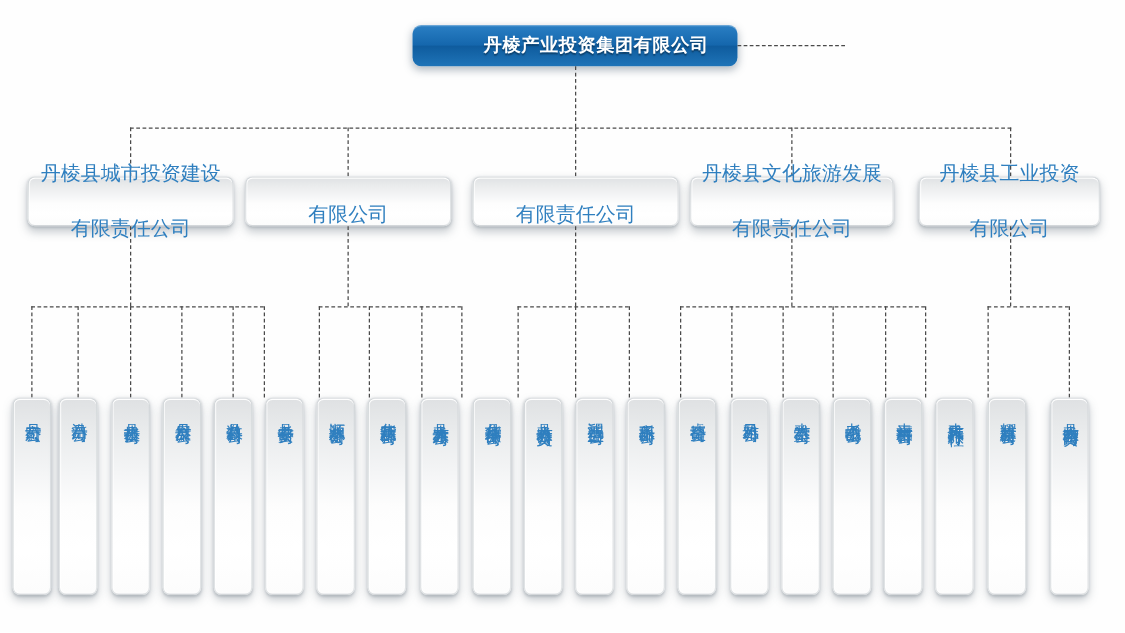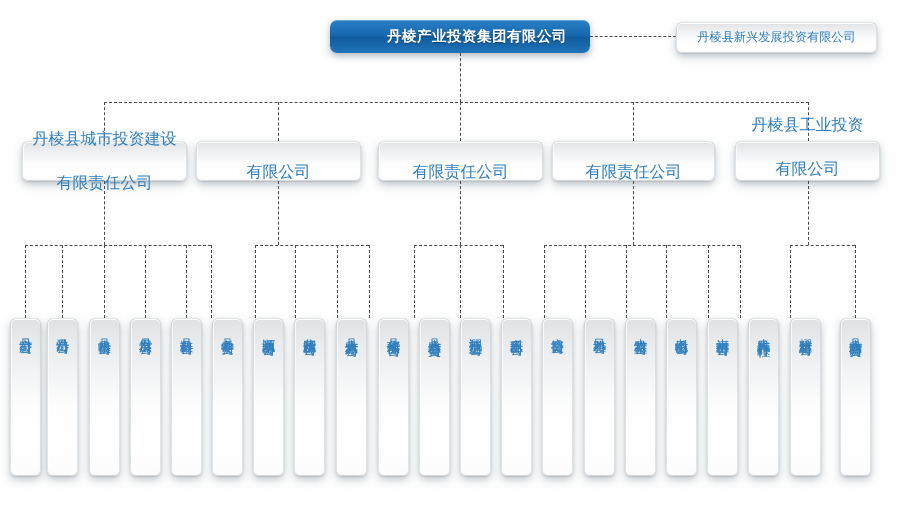--- a/index.html
+++ b/index.html
@@ -114,23 +114,20 @@
 <body>
 
 <div id="chart">
 
   <div class="node-root">
     <span>丹棱产业投资集团有限公司</span>
   </div>
 
   <div class="conn-h" style="left:590px; top:36px; width:86px;"></div>
 
-  <div class="box3d node-side">
-    <span>丹棱县新兴发展投资有限公司</span>
-  </div>
 
   <div class="conn-v" style="left:460px; top:53px; height:49px;"></div>
 
   <div class="conn-h" style="left:104px; top:102px; width:705px;"></div>
 
   <div class="conn-v" style="left:104px; top:102px; height:39px;"></div>
   <div class="conn-v" style="left:278px; top:102px; height:39px;"></div>
   <div class="conn-v" style="left:460px; top:102px; height:39px;"></div>
   <div class="conn-v" style="left:633px; top:102px; height:39px;"></div>
   <div class="conn-v" style="left:808px; top:102px; height:39px;"></div>
@@ -145,24 +142,24 @@
       <br><span>有限公司</span>
     </span>
   </div>
   <div class="box3d node-l2" style="left:378px; width:165px;">
     <span>
       <br><span>有限责任公司</span>
     </span>
   </div>
   <div class="box3d node-l2" style="left:552px; width:163px;">
     <span>
-      <br><span>有限责任公司</span>
-    </span>
-  </div>
-  <div class="box3d node-l2" style="left:735px; width:145px;align-items:flex-end;">
+      <span>丹棱县文化旅游发展</span><br><span>有限责任公司</span>
+    </span>
+  </div>
+  <div class="box3d node-l2" style="left:735px; width:145px;">
     <span>
       <span>丹棱县工业投资</span><br><span>有限公司</span>
     </span>
   </div>
 
   <div class="conn-v" style="left:104px; top:181px; height:64px;"></div>
   <div class="conn-h" style="left:25px; top:245px; width:186px;"></div>
   <div class="conn-v" style="left:25px;  top:245px; height:73px;"></div>
   <div class="conn-v" style="left:62px;  top:245px; height:73px;"></div>
   <div class="conn-v" style="left:104px; top:245px; height:73px;"></div>

